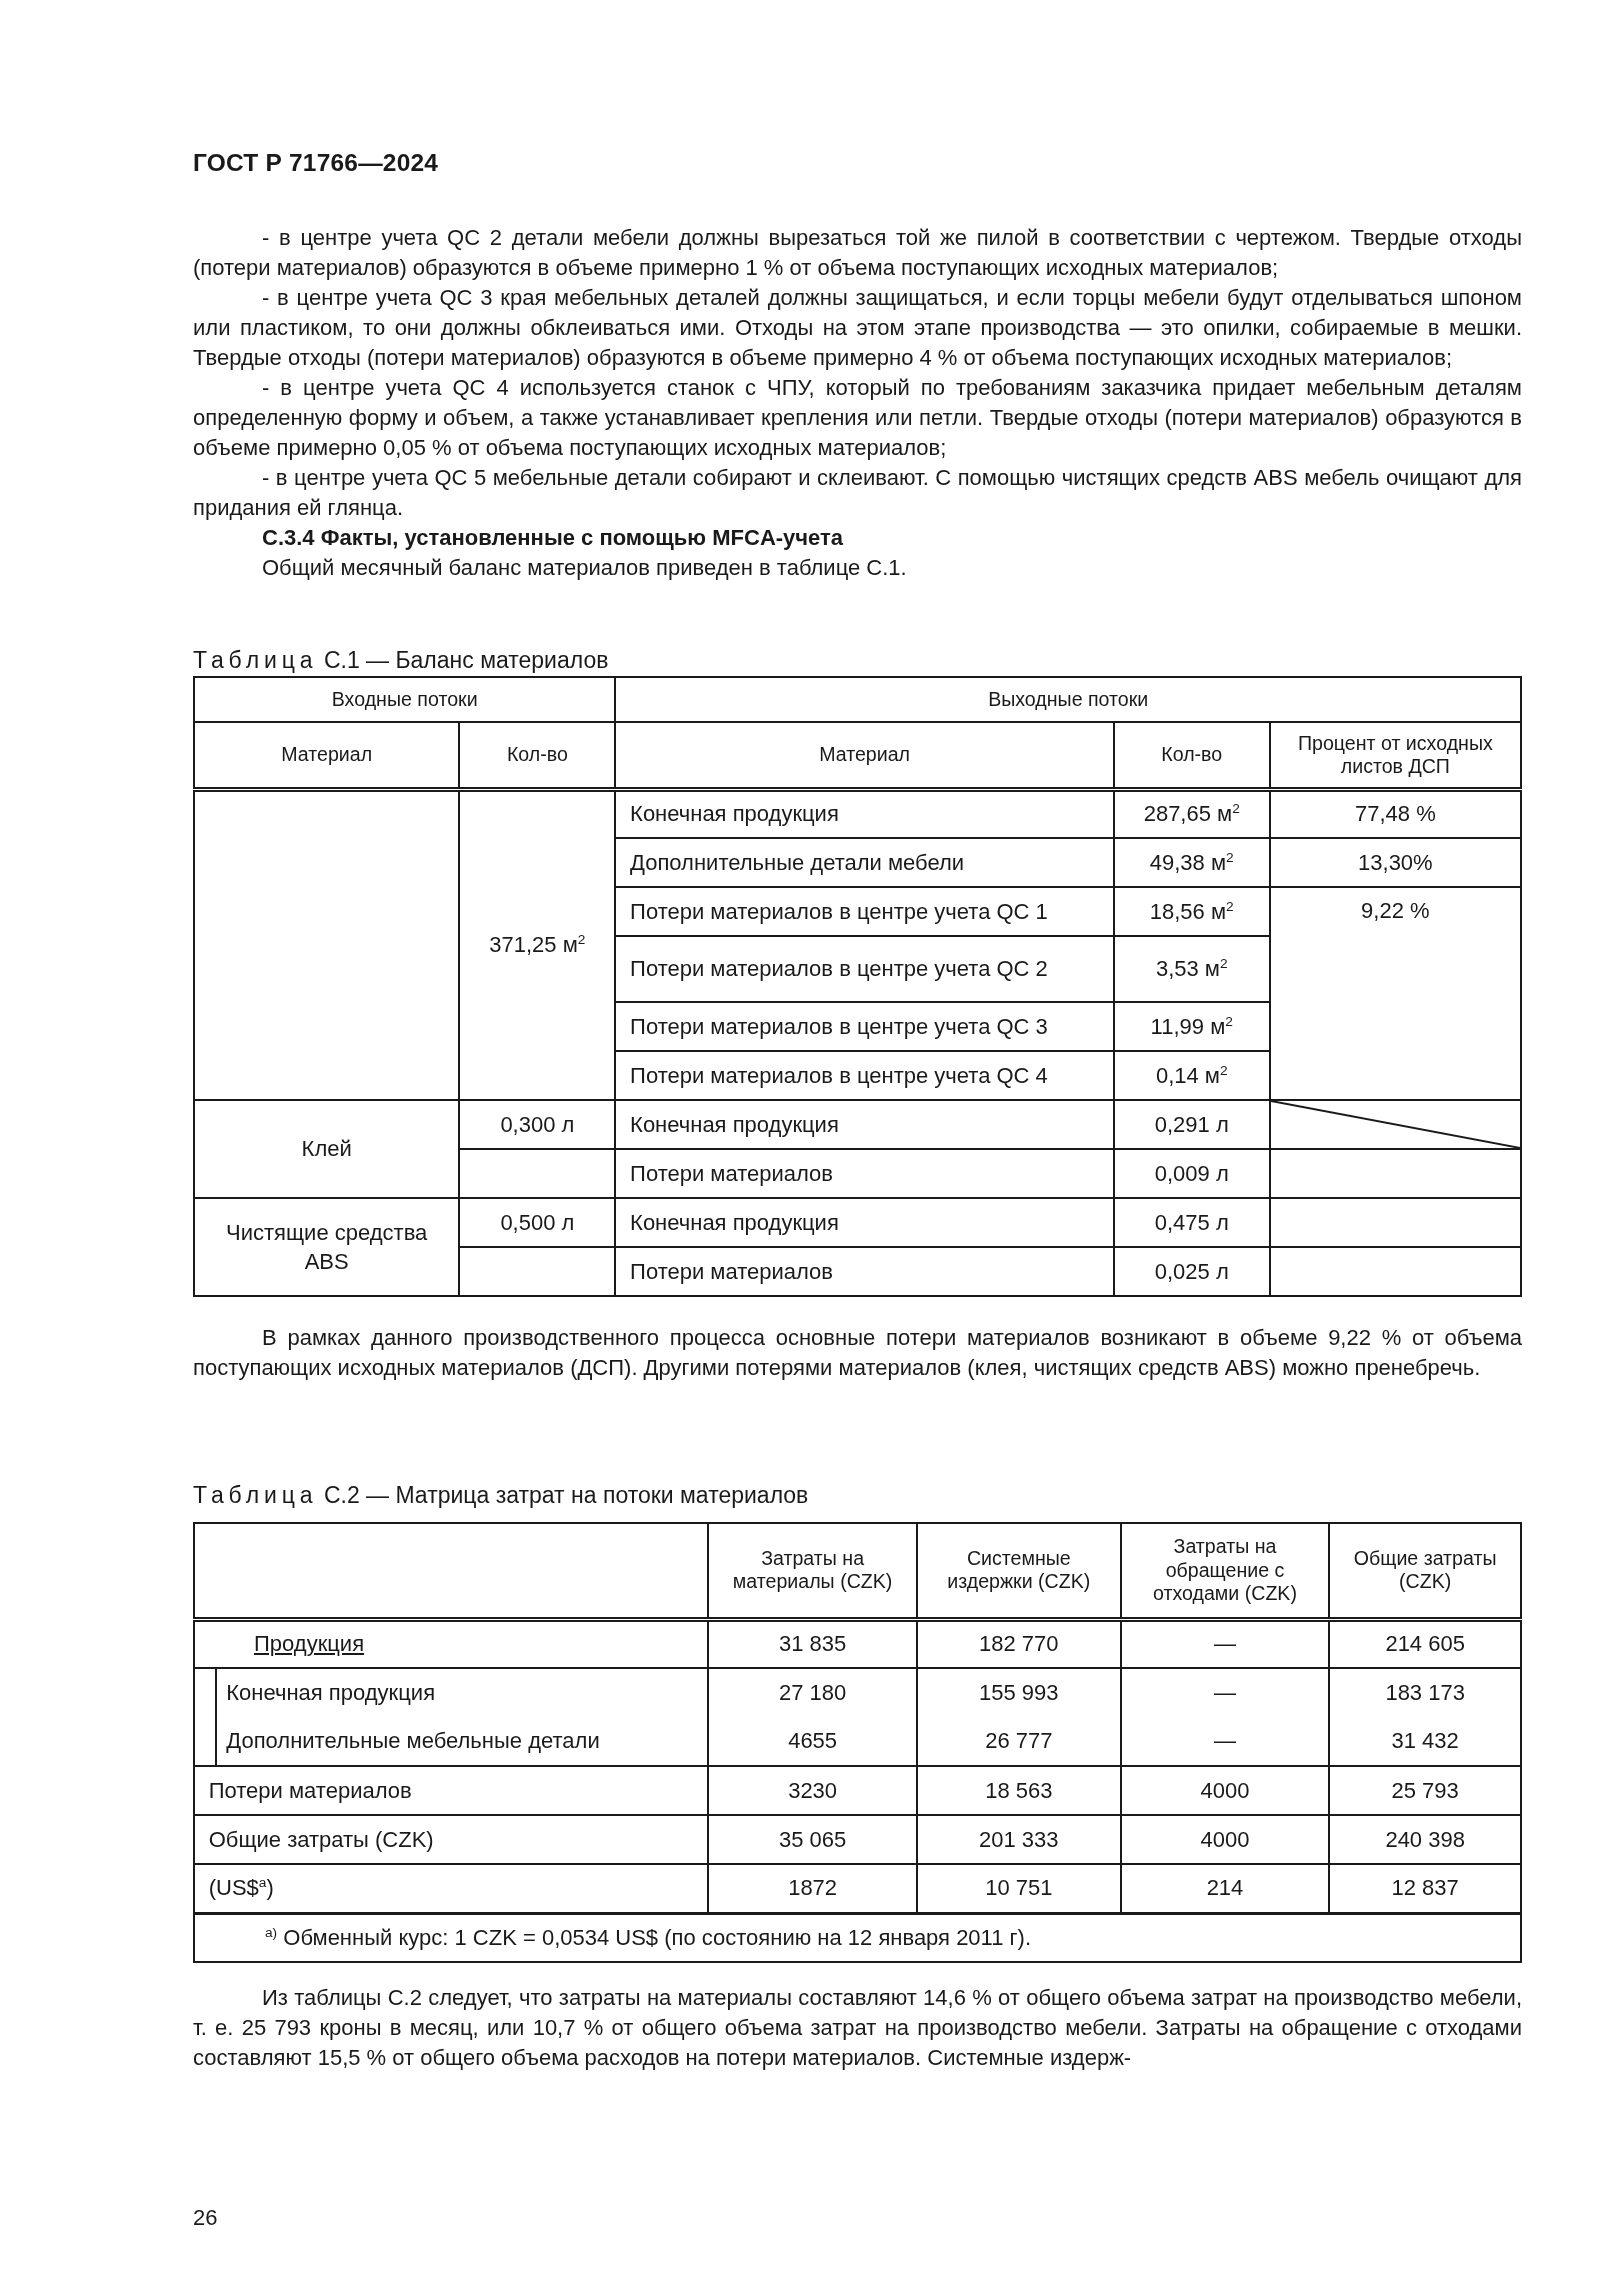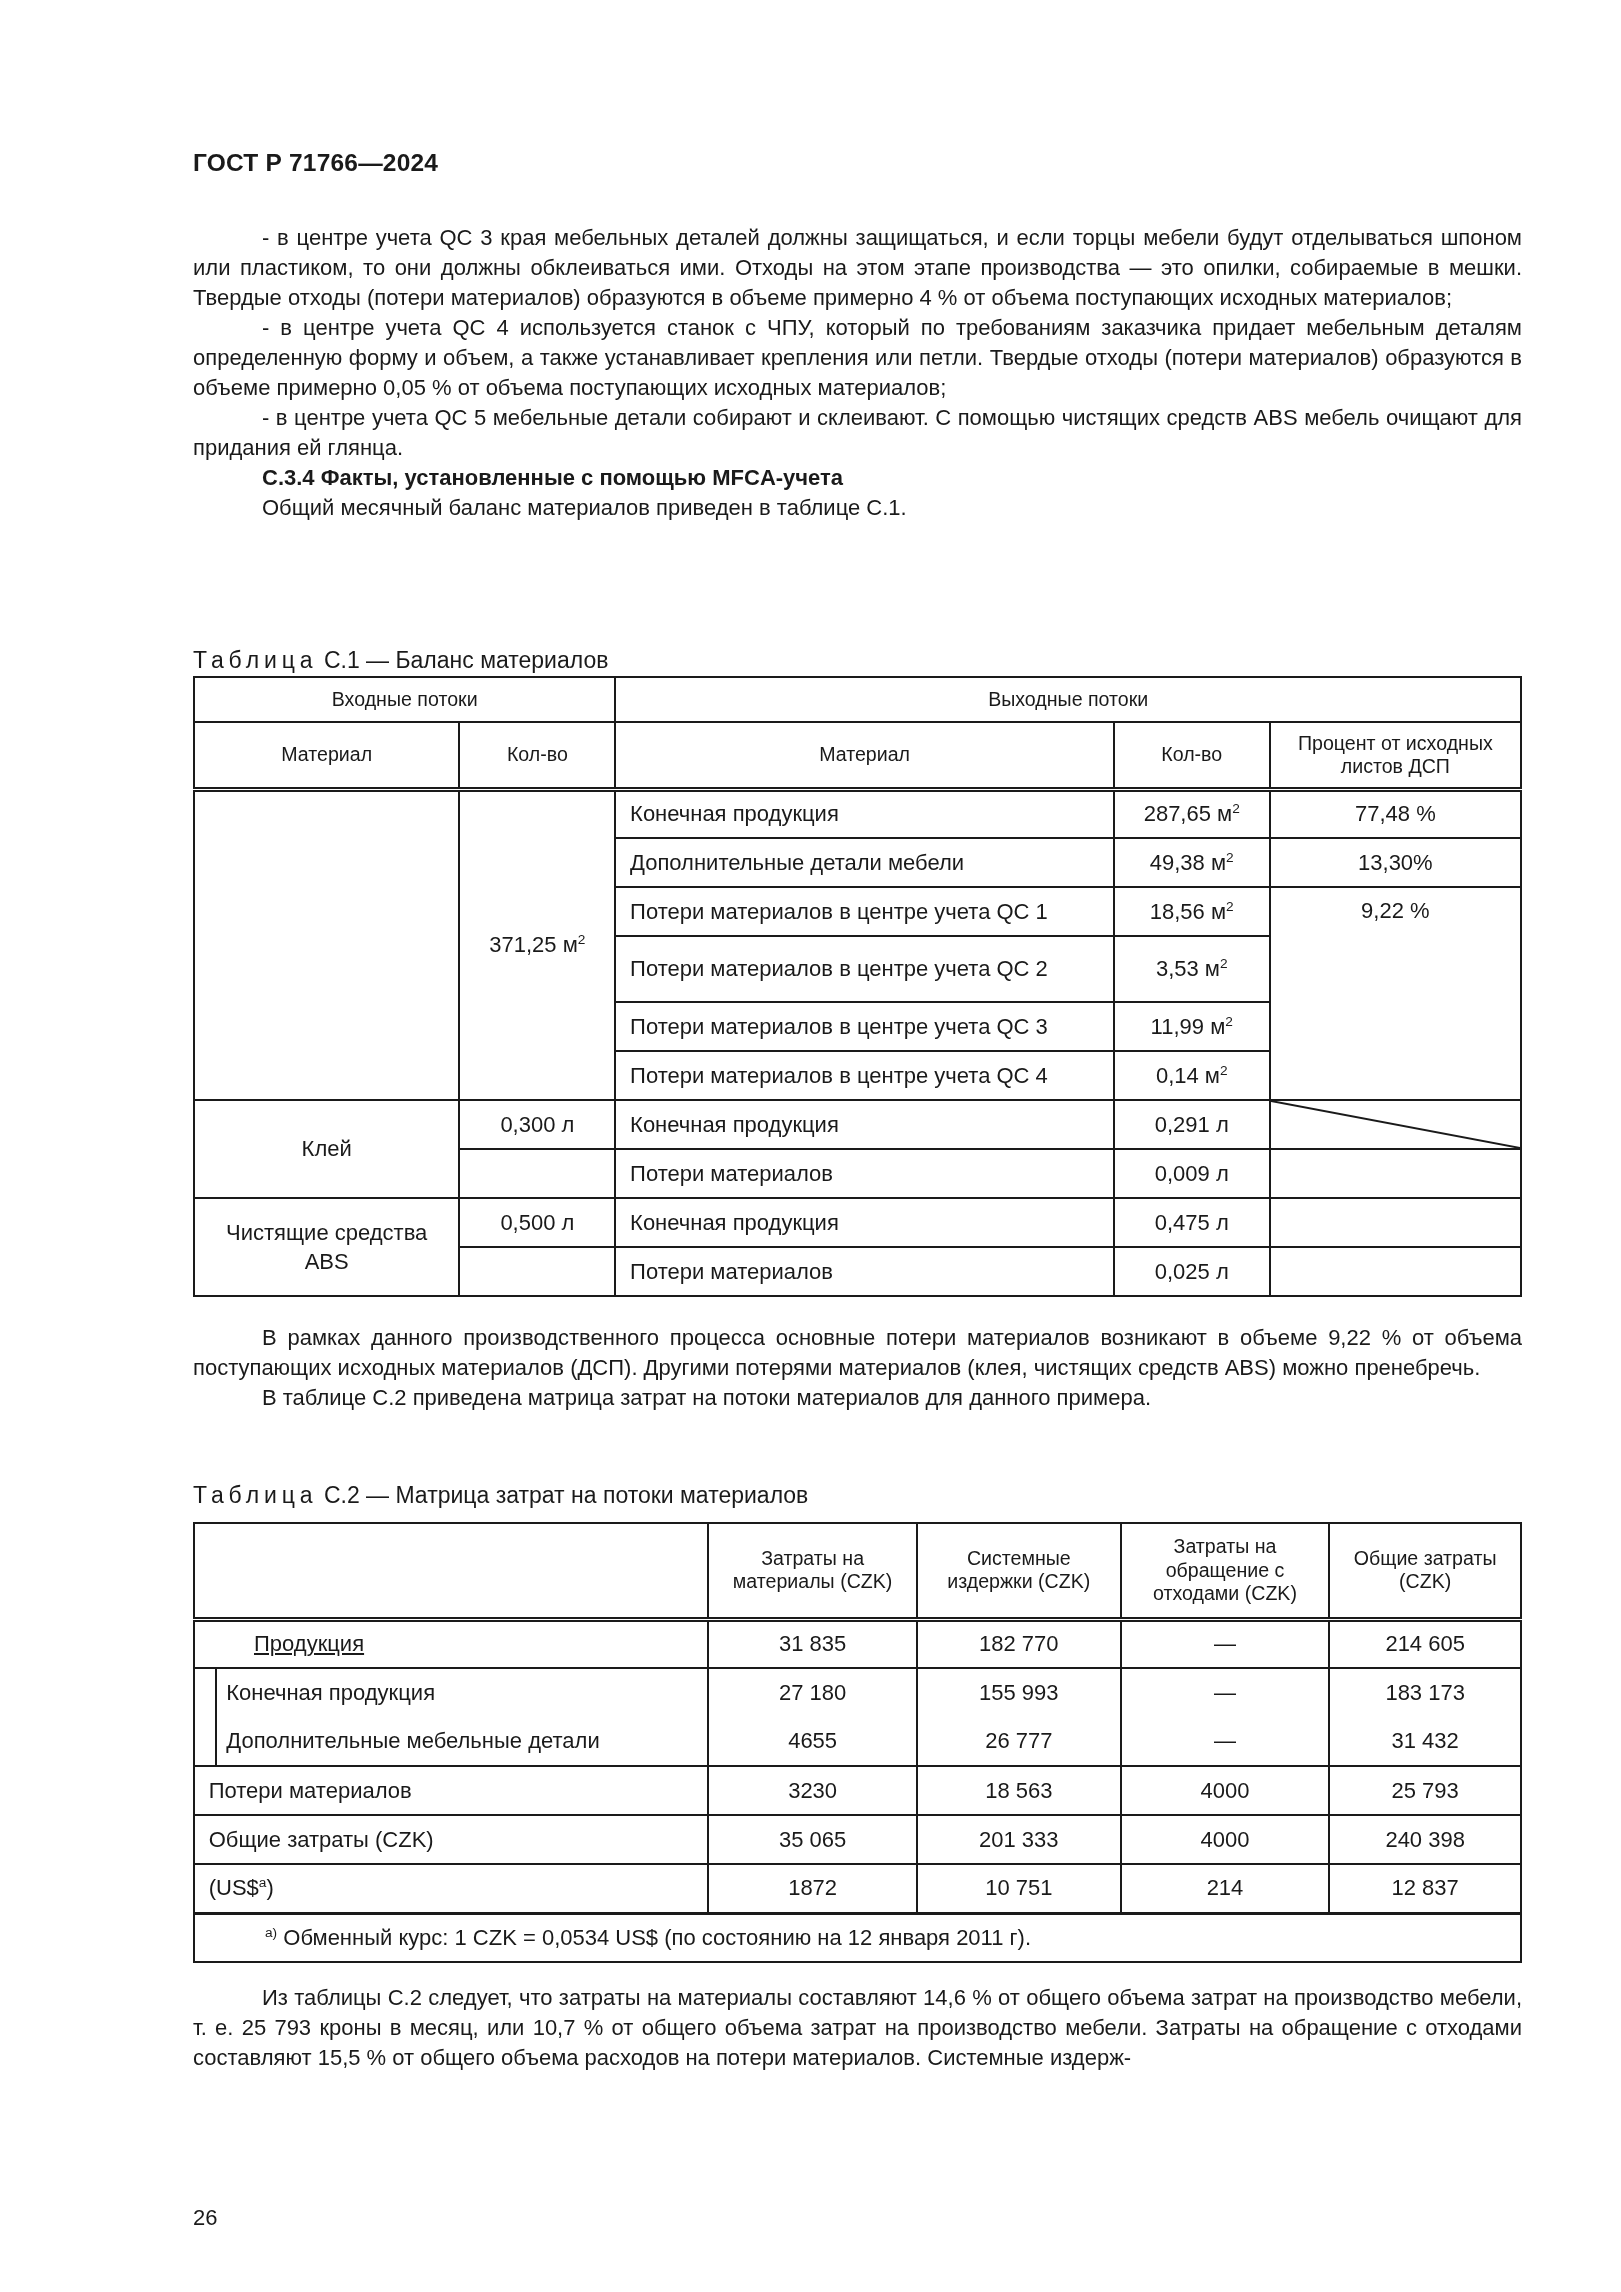--- a/index.html
+++ b/index.html
@@ -26,20 +26,21 @@
   .diag svg { position: absolute; left: 0; top: 0; width: 100%; height: 100%; }
 </style>
 </head>
 <body>
 
 <div class="page">
 
   <div class="header">ГОСТ Р 71766—2024</div>
 
   <div class="body-text" style="top:223px;">
+    <p>- в центре учета QC 2 детали мебели должны вырезаться той же пилой в соответствии с чертежом. Твердые отходы (потери материалов) образуются в объеме примерно 1 % от объема поступающих исходных материалов;</p>
     <p>- в центре учета QC 3 края мебельных деталей должны защищаться, и если торцы мебели будут отделываться шпоном или пластиком, то они должны обклеиваться ими. Отходы на этом этапе производства — это опилки, собираемые в мешки. Твердые отходы (потери материалов) образуются в объеме примерно 4 % от объема поступающих исходных материалов;</p>
     <p>- в центре учета QC 4 используется станок с ЧПУ, который по требованиям заказчика придает мебельным деталям определенную форму и объем, а также устанавливает крепления или петли. Твердые отходы (потери материалов) образуются в объеме примерно 0,05 % от объема поступающих исходных материалов;</p>
     <p>- в центре учета QC 5 мебельные детали собирают и склеивают. С помощью чистящих средств ABS мебель очищают для придания ей глянца.</p>
     <p class="bold">С.3.4  Факты, установленные с помощью MFCA-учета</p>
     <p>Общий месячный баланс материалов приведен в таблице С.1.</p>
   </div>
 
   <div class="caption" style="top:647px;">
     <span class="spaced">Таблица</span>
     <span>С.1 — Баланс материалов</span>
@@ -122,21 +123,20 @@
       <td></td>
       <td class="l">Потери материалов</td>
       <td class="c">0,025 л</td>
       <td></td>
     </tr>
   </tbody>
     </table>
 
   <div class="body-text" style="top:1323px;">
     <p>В рамках данного производственного процесса основные потери материалов возникают в объеме 9,22 % от объема поступающих исходных материалов (ДСП). Другими потерями материалов (клея, чистящих средств ABS) можно пренебречь.</p>
-    <p>В таблице С.2 приведена матрица затрат на потоки материалов для данного примера.</p>
   </div>
 
   <div class="caption" style="top:1482px;">
     <span class="spaced">Таблица</span>
     <span>С.2 — Матрица затрат на потоки материалов</span>
   </div>
 
   <table class="t2" style="top:1522px;">
     <colgroup>
       <col style="width:21.6px">

